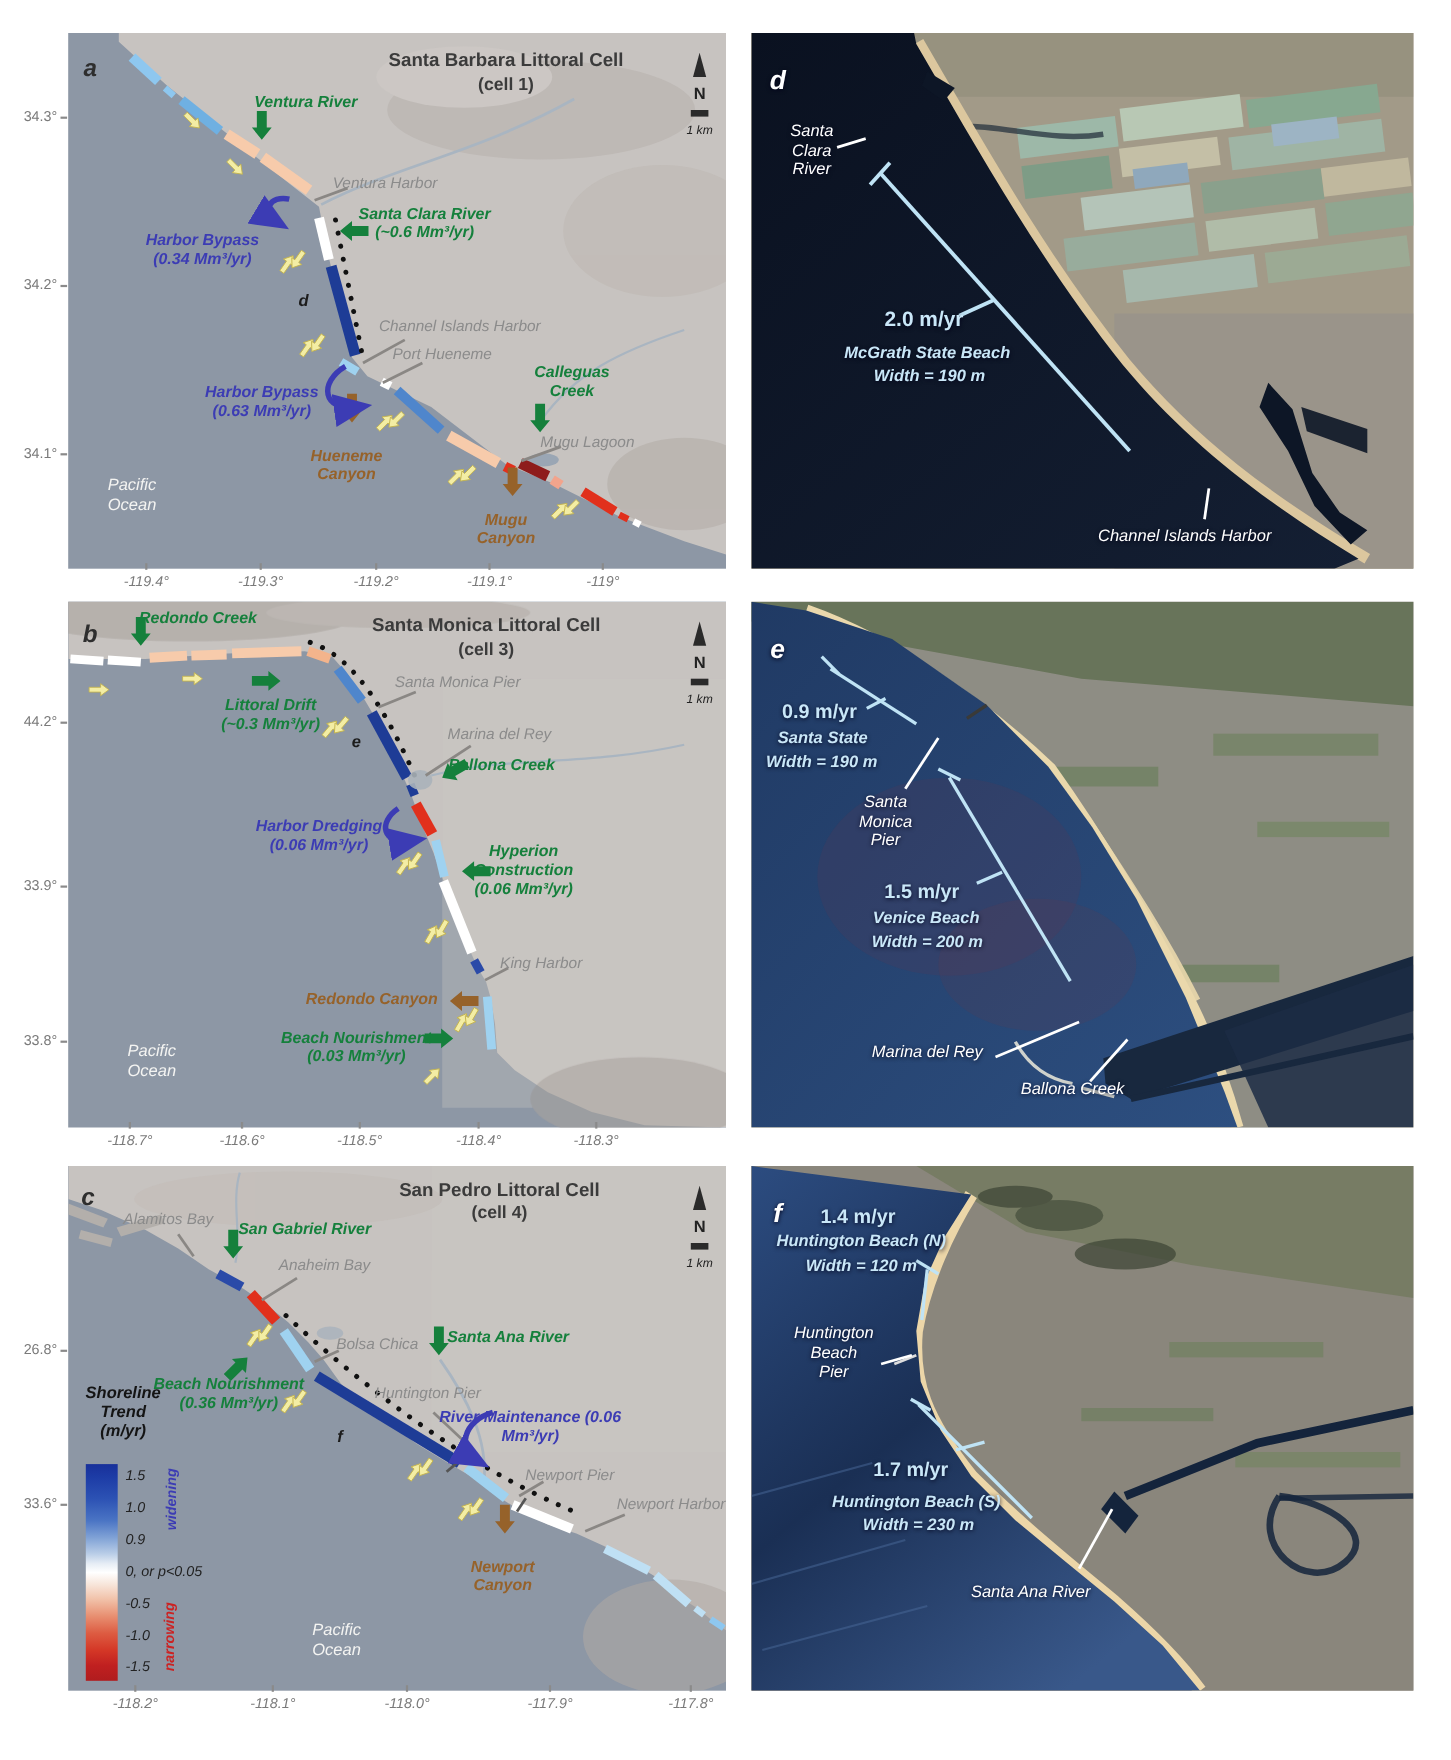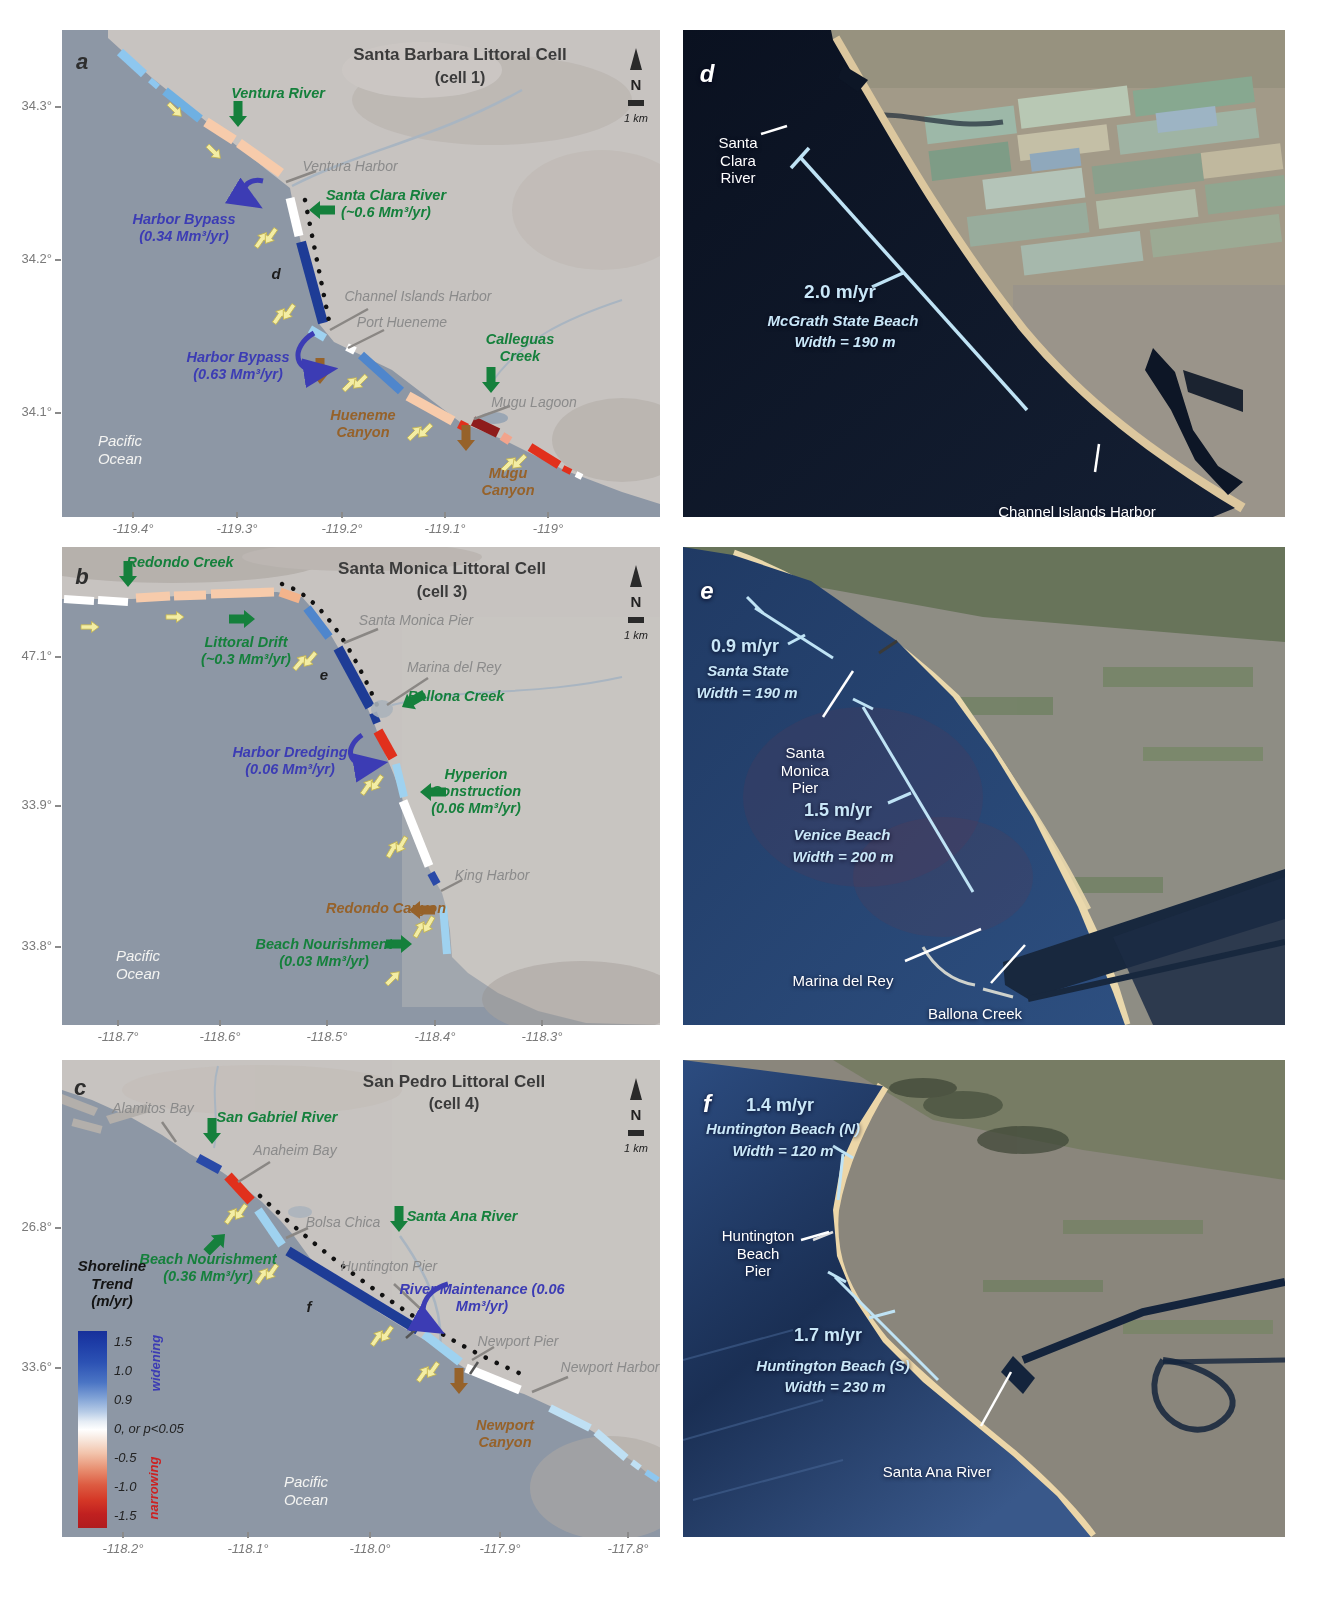--- a/index.html
+++ b/index.html
@@ -5,33 +5,33 @@
   html,body{margin:0;padding:0;background:#fff;}
   .fig{position:relative;width:1319px;height:1600px;background:#ffffff;overflow:hidden;
        font-family:"Liberation Sans","DejaVu Sans",sans-serif;}
   .panel{position:absolute;overflow:hidden;}
   .map{background:#8d97a5;}
   svg.layer{position:absolute;left:0;top:0;display:block;}
   .lbl{position:absolute;transform:translate(-50%,-50%);text-align:center;white-space:pre-line;
        line-height:1.18;pointer-events:none;}
   .green{color:#15803c;font-weight:bold;font-style:italic;font-size:14.5px;}
   .blue{color:#3c3cb4;font-weight:bold;font-style:italic;font-size:14.5px;}
-  .brown{color:#96622a;font-weight:bold;font-style:italic;font-size:14.5px;margin-left:48px;}
+  .brown{color:#96622a;font-weight:bold;font-style:italic;font-size:14.5px;}
   .gray{color:#8b8b8b;font-style:italic;font-size:14px;white-space:nowrap;}
   .whitei{color:#f4f4f2;font-style:italic;font-size:15px;}
   .ptitle{color:#3b3b3b;font-weight:bold;font-size:17px;white-space:nowrap;}
   .psub{color:#3b3b3b;font-weight:bold;font-size:16px;}
   .plet{color:#2e2e2e;font-weight:bold;font-style:italic;font-size:22px;}
   .pref{color:#1c1c1c;font-weight:bold;font-style:italic;font-size:15px;}
   .ytick{position:absolute;color:#7a7a7a;font-size:13px;width:46px;text-align:right;}
   .xtick{position:absolute;color:#7a7a7a;font-style:italic;font-size:13px;transform:translateX(-50%);white-space:nowrap;}
   .tickdash{position:absolute;background:#8a8a8a;}
   .aer-name{color:#c9e7f8;font-weight:bold;font-style:italic;font-size:15px;text-shadow:0 1px 4px rgba(0,0,25,.9);white-space:nowrap;}
   .aer-rate{color:#c9e7f8;font-weight:bold;font-size:19px;text-shadow:0 1px 4px rgba(0,0,25,.9);white-space:nowrap;}
-  .aer-white{color:#ffffff;font-size:15px;text-shadow:0 1px 4px rgba(0,0,25,.9);margin-top:24px;}
+  .aer-white{color:#ffffff;font-style:italic;font-size:15px;text-shadow:0 1px 4px rgba(0,0,25,.9);}
   .aer-let{color:#ffffff;font-weight:bold;font-style:italic;font-size:24px;text-shadow:0 1px 4px rgba(0,0,25,.95);}
   .legend-title{color:#141414;font-weight:bold;font-style:italic;font-size:15px;}
   .legend-tick{position:absolute;color:#222;font-style:italic;font-size:13px;transform:translateY(-50%);white-space:nowrap;}
   .rot{transform:translate(-50%,-50%) rotate(-90deg);}
   .widening{color:#3c3cb4;font-weight:bold;font-style:italic;font-size:13px;}
   .narrowing{color:#cc2222;font-weight:bold;font-style:italic;font-size:13px;}
   .caption{position:absolute;color:#3a3a3a;font-style:italic;font-size:15.5px;text-align:center;}
   .cbar{position:absolute;width:29px;height:197px;
     background:linear-gradient(to bottom,#18309a 0%,#1d3ca6 6%,#2c52b4 16%,#4a74c4 26%,#80a2d6 34%,
       #b6cbe6 41%,#e6edf5 46%,#ffffff 50%,#f8e8de 55%,#f2c4ac 62%,#e89072 70%,#dd5c42 78%,
@@ -233,21 +233,21 @@
 Construction
 (0.06 Mm³/yr)</div>
   <div class="lbl gray" style="left:430px;top:328px">King Harbor</div>
   <div class="lbl brown" style="left:276px;top:362px">Redondo Canyon</div>
   <div class="lbl green" style="left:262px;top:406px">Beach Nourishment
 (0.03 Mm³/yr)</div>
   <div class="lbl whitei" style="left:76px;top:418px">Pacific
 Ocean</div>
 </div>
 
-<div class="ytick" style="left:6px;top:648px">47.1°</div>
+<div class="ytick" style="left:6px;top:648px">44.2°</div>
 <div class="ytick" style="left:6px;top:797px">33.9°</div>
 <div class="ytick" style="left:6px;top:938px">33.8°</div>
 <div class="tickdash" style="left:55px;top:656px;width:6px;height:2px"></div>
 <div class="tickdash" style="left:55px;top:805px;width:6px;height:2px"></div>
 <div class="tickdash" style="left:55px;top:946px;width:6px;height:2px"></div>
 <div class="xtick" style="left:118px;top:1029px">-118.7°</div>
 <div class="xtick" style="left:220px;top:1029px">-118.6°</div>
 <div class="xtick" style="left:327px;top:1029px">-118.5°</div>
 <div class="xtick" style="left:435px;top:1029px">-118.4°</div>
 <div class="xtick" style="left:542px;top:1029px">-118.3°</div>

